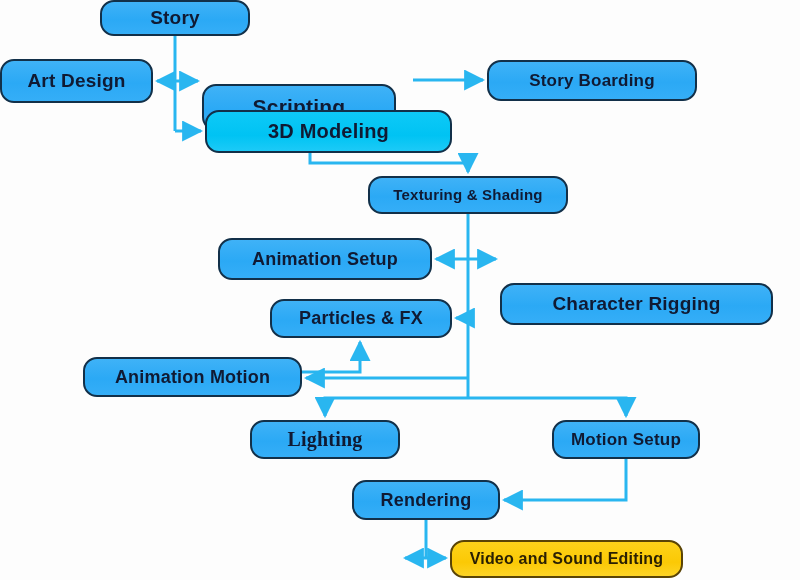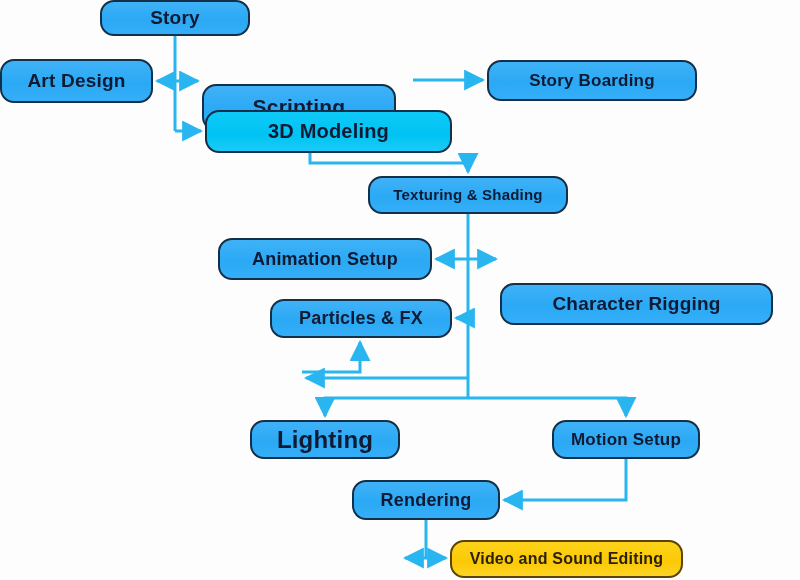--- a/index.html
+++ b/index.html
@@ -129,21 +129,24 @@
     </div>
     <div class="node node-blue" style="left: 218px; top: 238px; width: 214px; height: 42px; font-size: 18px;">
       <span>Animation Setup</span>
     </div>
     <div class="node node-blue" style="left: 500px; top: 238px; width: 273px; height: 42px; font-size: 19px; margin-top: 45px;">
       <span>Character Rigging</span>
     </div>
     <div class="node node-blue" style="left: 270px; top: 299px; width: 182px; height: 39px; font-size: 18px;">
       <span>Particles &amp; FX</span>
     </div>
-    <div class="node node-blue" style="left: 250px; top: 420px; width: 150px; height: 39px; font-size: 24px;">
+    <div class="node node-blue" style="left: 83px; top: 357px; width: 219px; height: 40px; font-size: 18px;">
+      <span>Animation Motion</span>
+    </div>
+    <div class="node node-blue" style="left: 250px; top: 420px; width: 150px; height: 39px; font-size: 20px; font-family: Liberation Serif, serif;">
       <span>Lighting</span>
     </div>
     <div class="node node-blue" style="left: 552px; top: 420px; width: 148px; height: 39px; font-size: 17px;">
       <span>Motion Setup</span>
     </div>
     <div class="node node-blue" style="left: 352px; top: 480px; width: 148px; height: 40px; font-size: 18px;">
       <span>Rendering</span>
     </div>
     <div class="node node-yellow" style="left: 450px; top: 540px; width: 233px; height: 38px; font-size: 16px;">
       <span>Video and Sound Editing</span>

